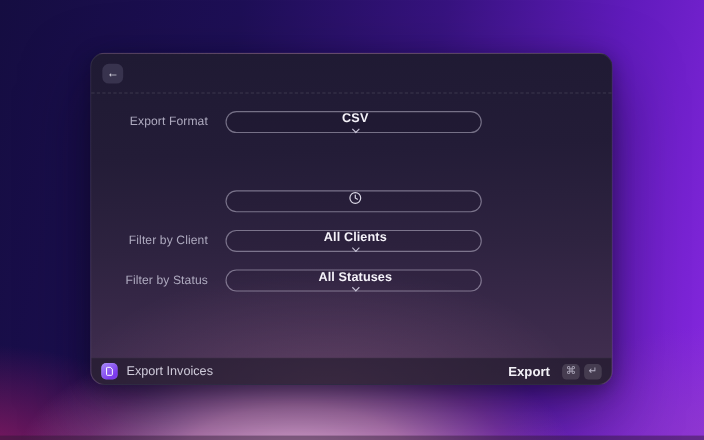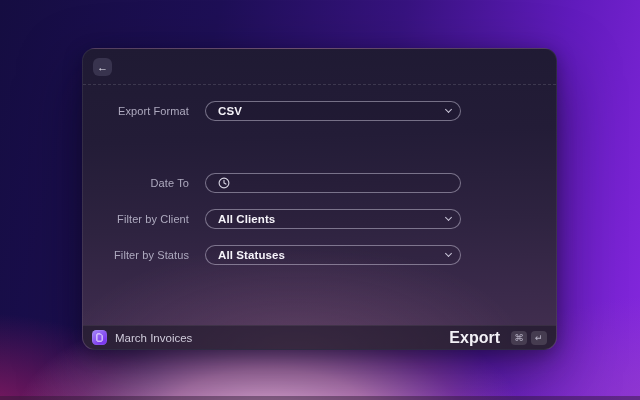--- a/index.html
+++ b/index.html
@@ -49,24 +49,24 @@
 
   
   .row { position: absolute; left: 0; width: 100%; height: 20px; }
   .row .label {
     position: absolute; left: 0; top: 0; width: 106px; height: 20px;
     line-height: 20px; text-align: right;
     font-size: 11px; font-weight: 500; color: #aeaabf;
     letter-spacing: 0.1px;
   }
   .field {
-    position: absolute; left: 122px; top: 0; width: 256px; height: 20px;
+    position: absolute; left: 122px; top: 0; width: 233px; height: 20px;
     border: 1px solid rgba(235,230,250,0.42); border-radius: 10px;
     display: flex; align-items: center; justify-content: space-between;
-    padding: 0 9px 0 12px; cursor: pointer; background: rgba(0,0,0,0.04);
+    padding: 0 9px 0 12px; cursor: pointer; background: rgba(0,0,0,0.04); flex-direction: column;
   }
   .field .value {
     font-size: 11.5px; font-weight: 700; color: #f5f3f9; letter-spacing: 0.1px;
     white-space: nowrap;
   }
   .chevron {
     width: 5px; height: 5px; margin-top: -3px;
     border-right: 1.4px solid #c9c5d8; border-bottom: 1.4px solid #c9c5d8;
     transform: rotate(45deg); flex: 0 0 auto;
   }
@@ -81,21 +81,21 @@
     display: flex; align-items: center; padding: 0 9px;
   }
   .app-icon {
     width: 15px; height: 15px; border-radius: 4.5px; flex: 0 0 auto;
     background: linear-gradient(140deg, #a78bfa 0%, #7c3aed 75%);
     display: flex; align-items: center; justify-content: center;
     box-shadow: 0 0 0 0.5px rgba(255,255,255,0.15) inset;
   }
   .footer-title { margin-left: 8px; font-size: 11.5px; font-weight: 500; color: #cfcbda; }
   .footer-spacer { flex: 1; }
-  .action-label { font-size: 16px; font-weight: 700; color: #f2f0f6; margin-right: 7px; }
+  .action-label { font-size: 12px; font-weight: 700; color: #f2f0f6; margin-right: 7px; }
   .key-badge {
     width: 16px; height: 14px; border-radius: 4px; margin-left: 4px;
     background: rgba(255,255,255,0.13);
     display: flex; align-items: center; justify-content: center;
     font-size: 9.5px; line-height: 1; color: #b6b1c4; cursor: pointer;
   }
 </style>
 </head>
 <body>
 
@@ -113,21 +113,20 @@
     <div class="row" style="top:52px">
       <div class="label">Export Format</div>
       <div class="field">
         <span class="value">CSV</span>
         <span class="chevron"></span>
       </div>
     </div>
 
 
     <div class="row" style="top:124px">
-      <div class="label">Date To</div>
       <div class="field">
         <svg class="clock" viewBox="0 0 12 12">
           <circle cx="6" cy="6" r="4.9" fill="none" stroke="#d9d6e4" stroke-width="1.1"></circle>
           <path d="M6 3.3 L6 6 L7.9 7.1" fill="none" stroke="#d9d6e4" stroke-width="1.1" stroke-linecap="round" stroke-linejoin="round"></path>
         </svg>
       </div>
     </div>
 
     <div class="row" style="top:160px">
       <div class="label">Filter by Client</div>
@@ -144,21 +143,21 @@
         <span class="chevron"></span>
       </div>
     </div>
 
     <div class="modal-footer">
       <div class="app-icon">
         <svg width="9" height="9" viewBox="0 0 12 12">
           <path d="M3.4 1.2 H7.2 L9.5 3.5 V10 A0.9 0.9 0 0 1 8.6 10.9 H3.4 A0.9 0.9 0 0 1 2.5 10 V2.1 A0.9 0.9 0 0 1 3.4 1.2 Z" fill="none" stroke="#ffffff" stroke-width="1.2" stroke-linejoin="round"></path>
         </svg>
       </div>
-      <span class="footer-title">March Invoices</span>
+      <span class="footer-title">Export Invoices</span>
       <span class="footer-spacer"></span>
       <span class="action-label">Export</span>
       <span class="key-badge">⌘</span>
       <span class="key-badge">↵</span>
     </div>
 
   </div>
 
   <div class="bottom-edge"></div>
 </div>

